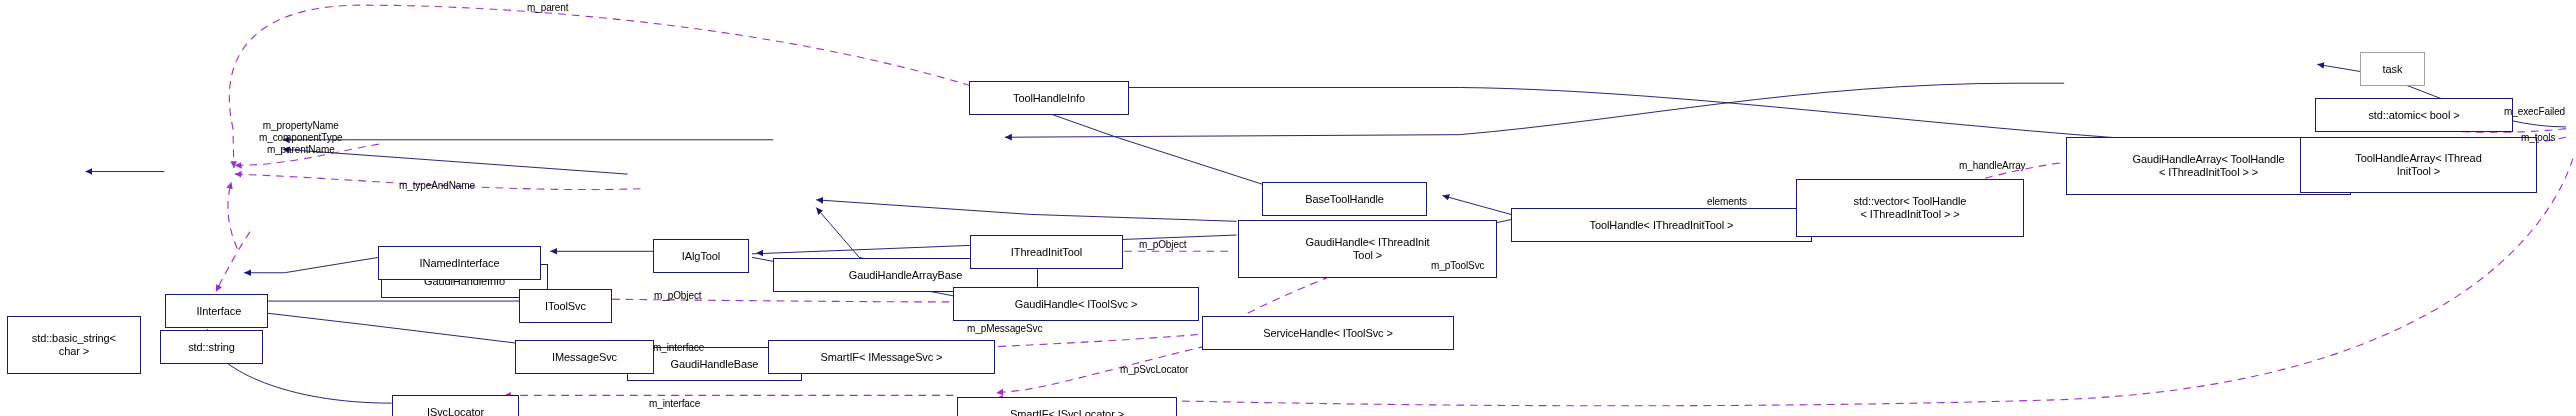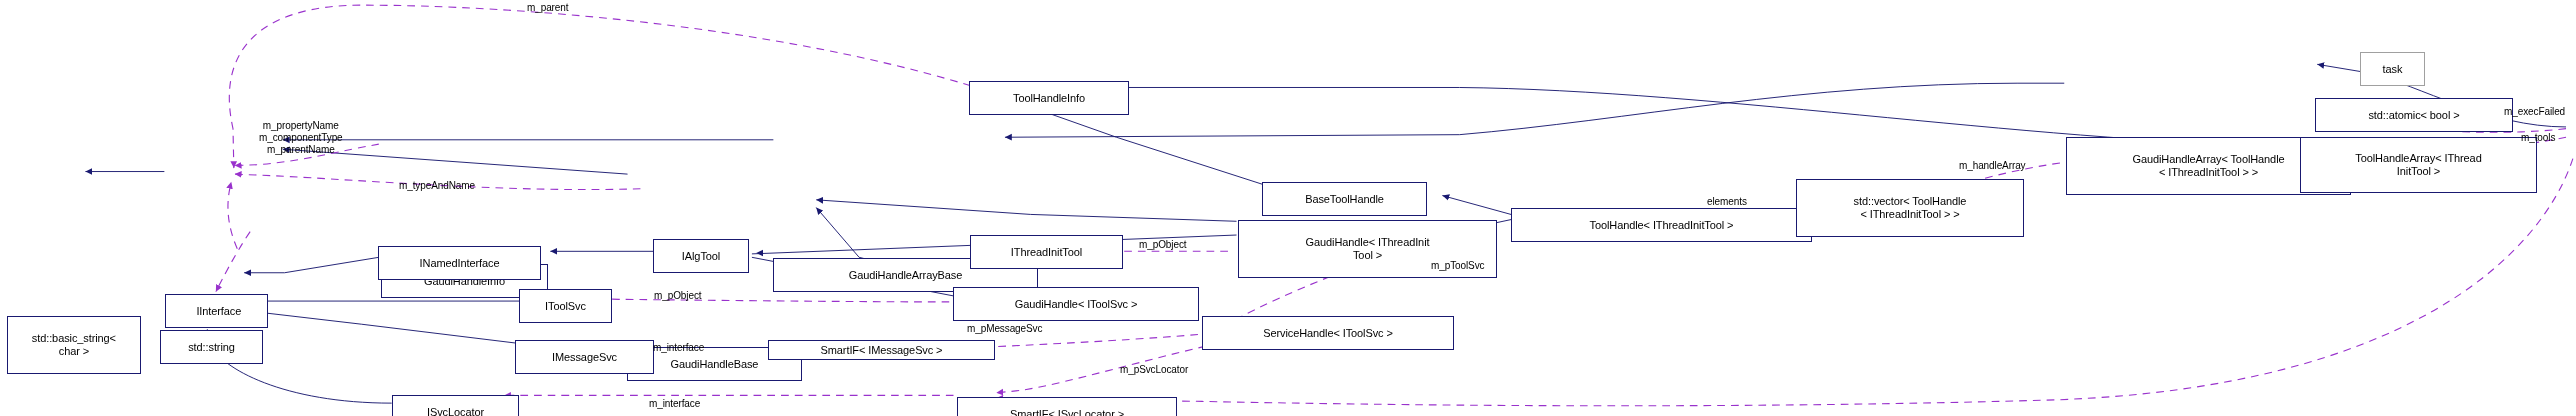--- a/index.html
+++ b/index.html
@@ -164,21 +164,21 @@
       <div class="node faded" style="left: 2360px; top: 52px; width: 65px; height: 34px;">task</div>
       <div class="node" style="left: 2315px; top: 98px; width: 198px; height: 34px;">std::atomic&lt; bool &gt;</div>
       <div class="node" style="left: 378px; top: 246px; width: 163px; height: 34px;">INamedInterface</div>
       <div class="node" style="left: 165px; top: 294px; width: 103px; height: 34px; padding-left: 8px;">IInterface</div>
       <div class="node" style="left: 653px; top: 239px; width: 96px; height: 34px;">IAlgTool</div>
       <div class="node" style="left: 519px; top: 289px; width: 93px; height: 34px;">IToolSvc</div>
       <div class="node" style="left: 515px; top: 340px; width: 139px; height: 34px;">IMessageSvc</div>
       <div class="node" style="left: 392px; top: 395px; width: 127px; height: 34px;">ISvcLocator</div>
       <div class="node" style="left: 953px; top: 287px; width: 246px; height: 34px;">GaudiHandle&lt; IToolSvc &gt;</div>
       <div class="node" style="left: 1202px; top: 316px; width: 252px; height: 34px;">ServiceHandle&lt; IToolSvc &gt;</div>
-      <div class="node" style="left: 768px; top: 340px; width: 227px; height: 20px;">SmartIF&lt; IMessageSvc &gt;</div>
+      <div class="node" style="left: 768px; top: 340px; width: 227px; height: 34px;">SmartIF&lt; IMessageSvc &gt;</div>
       <div class="node" style="left: 957px; top: 397px; width: 220px; height: 34px;">SmartIF&lt; ISvcLocator &gt;</div>
     </div>
   <div id="labels-layer">
       <div class="elabel" style="left: 527px; top: 1.7px;">m_parent</div>
       <div class="elabel" style="left: 259px; top: 120px;">m_propertyName
 m_componentType
 m_parentName</div>
       <div class="elabel" style="left: 371px; top: 180px; padding-left: 28px;">m_typeAndName</div>
       <div class="elabel" style="left: 1139px; top: 239px;">m_pObject</div>
       <div class="elabel" style="left: 1431px; top: 240px; margin-top: 20px;">m_pToolSvc</div>

